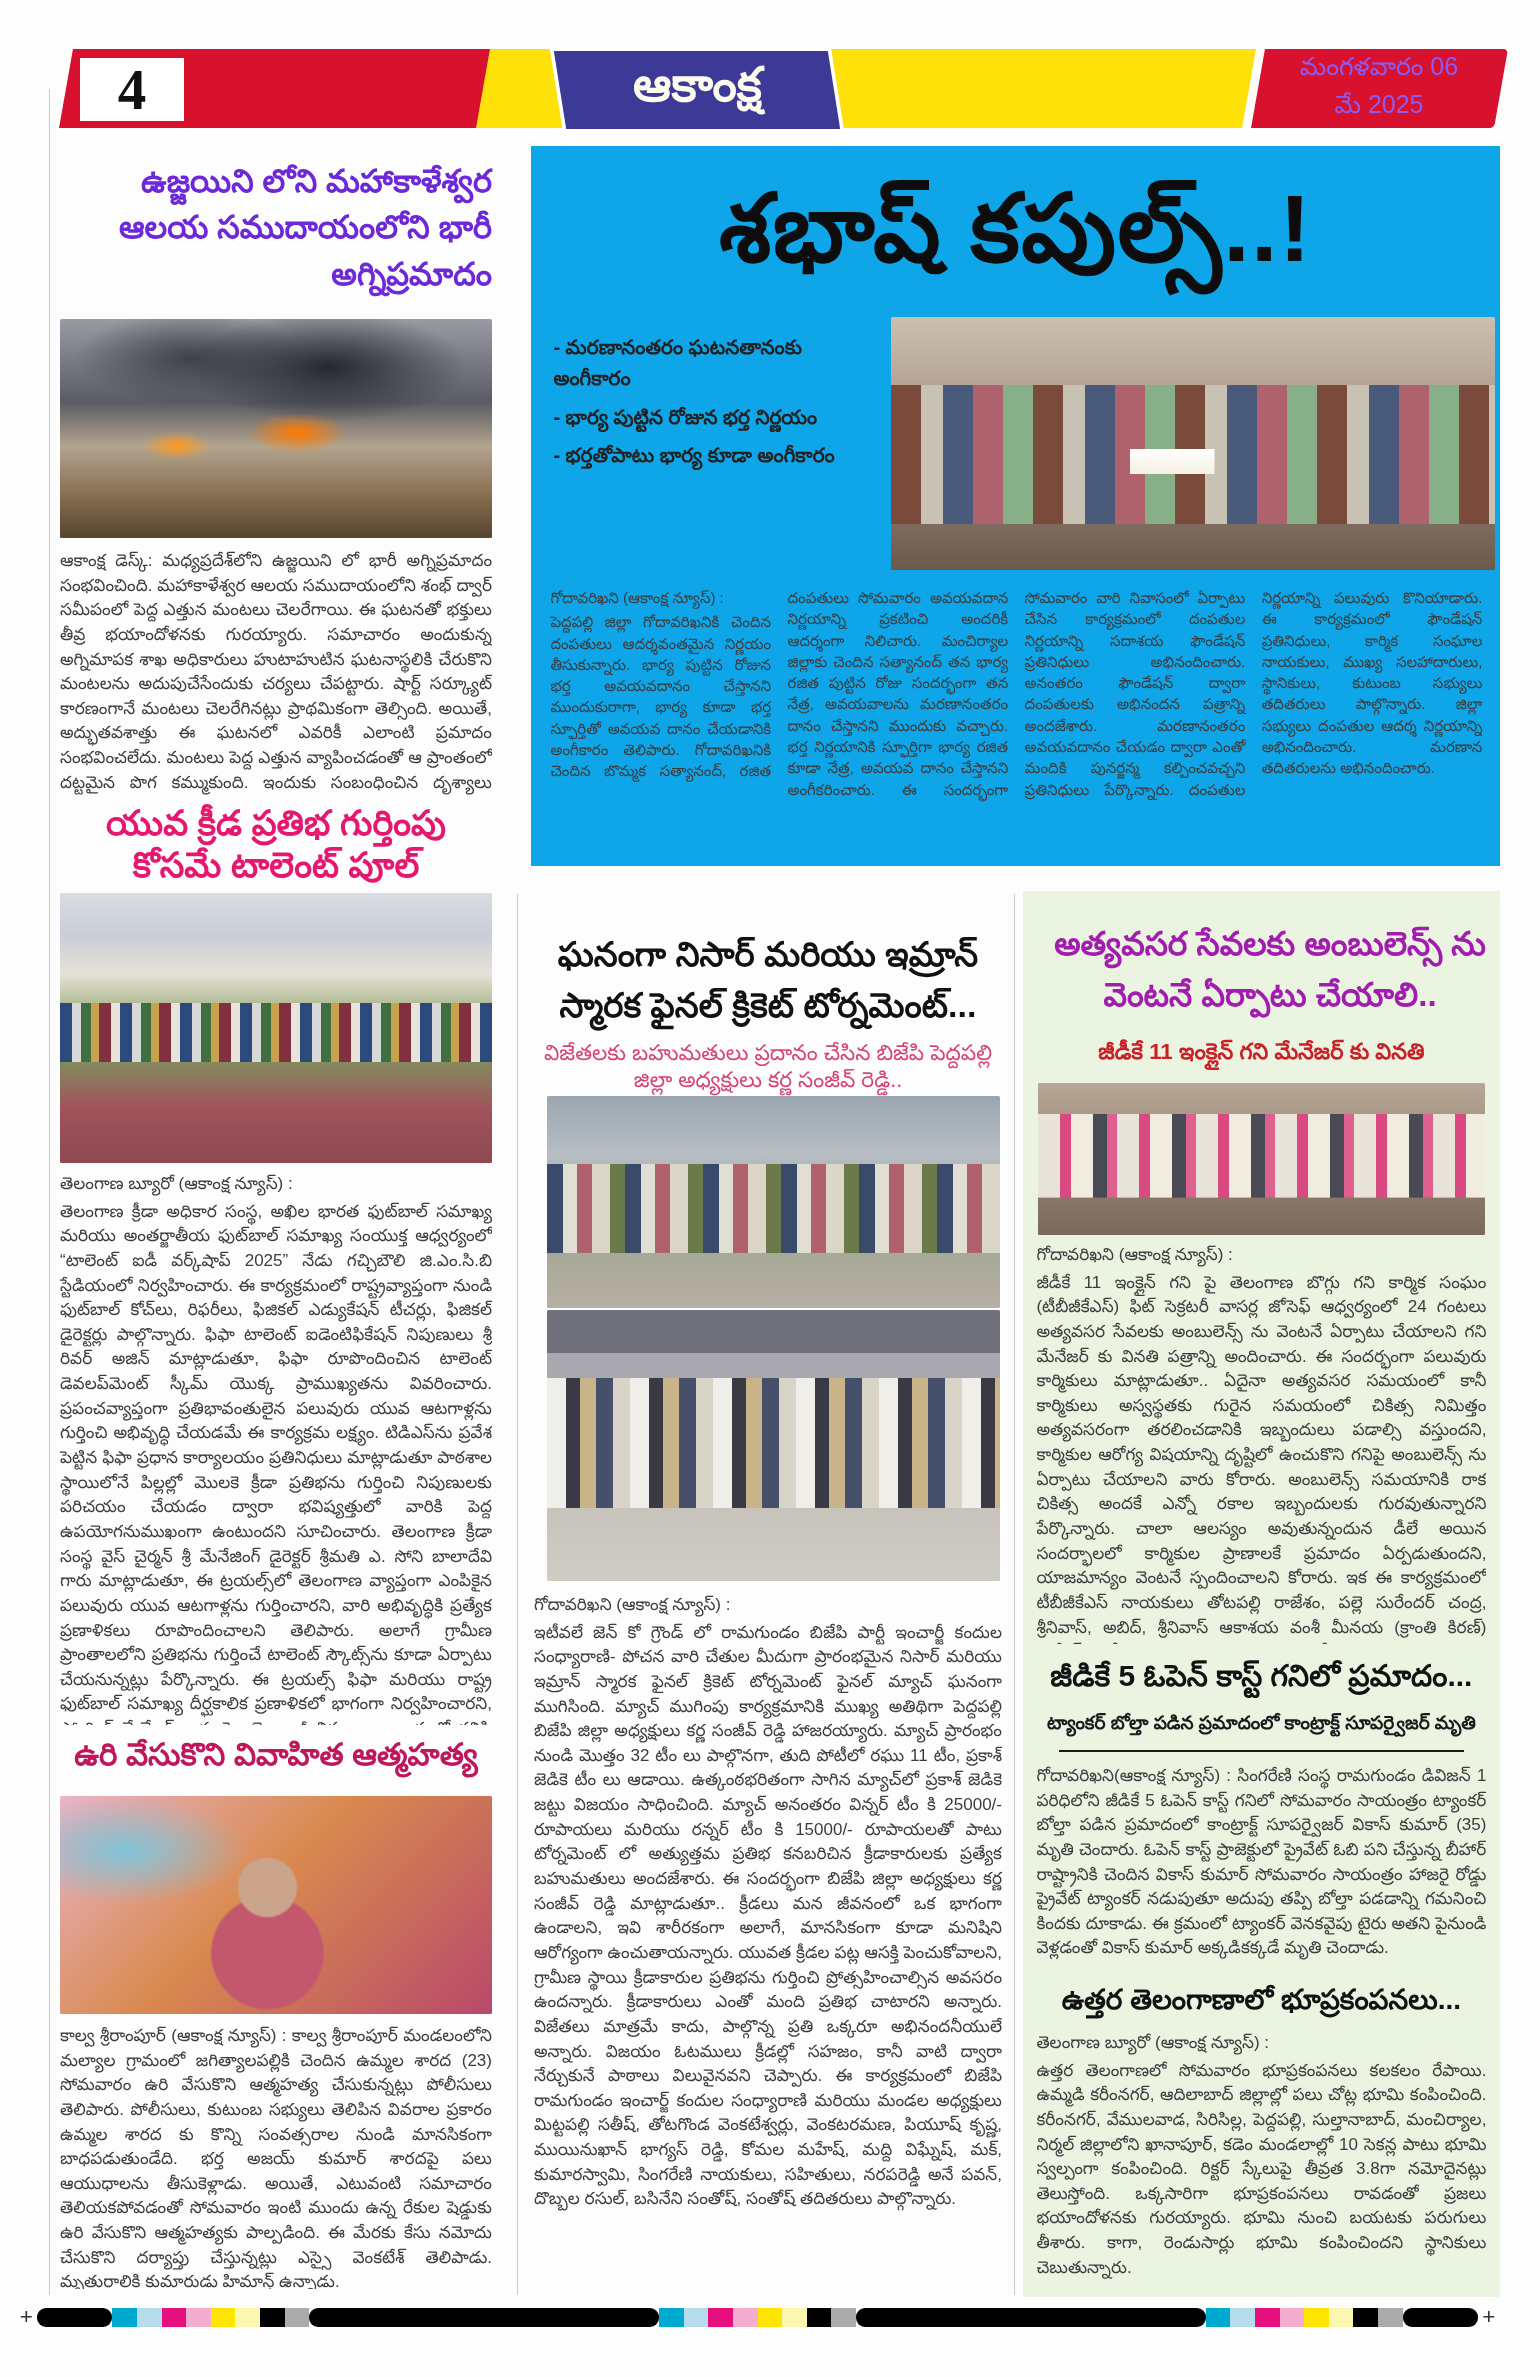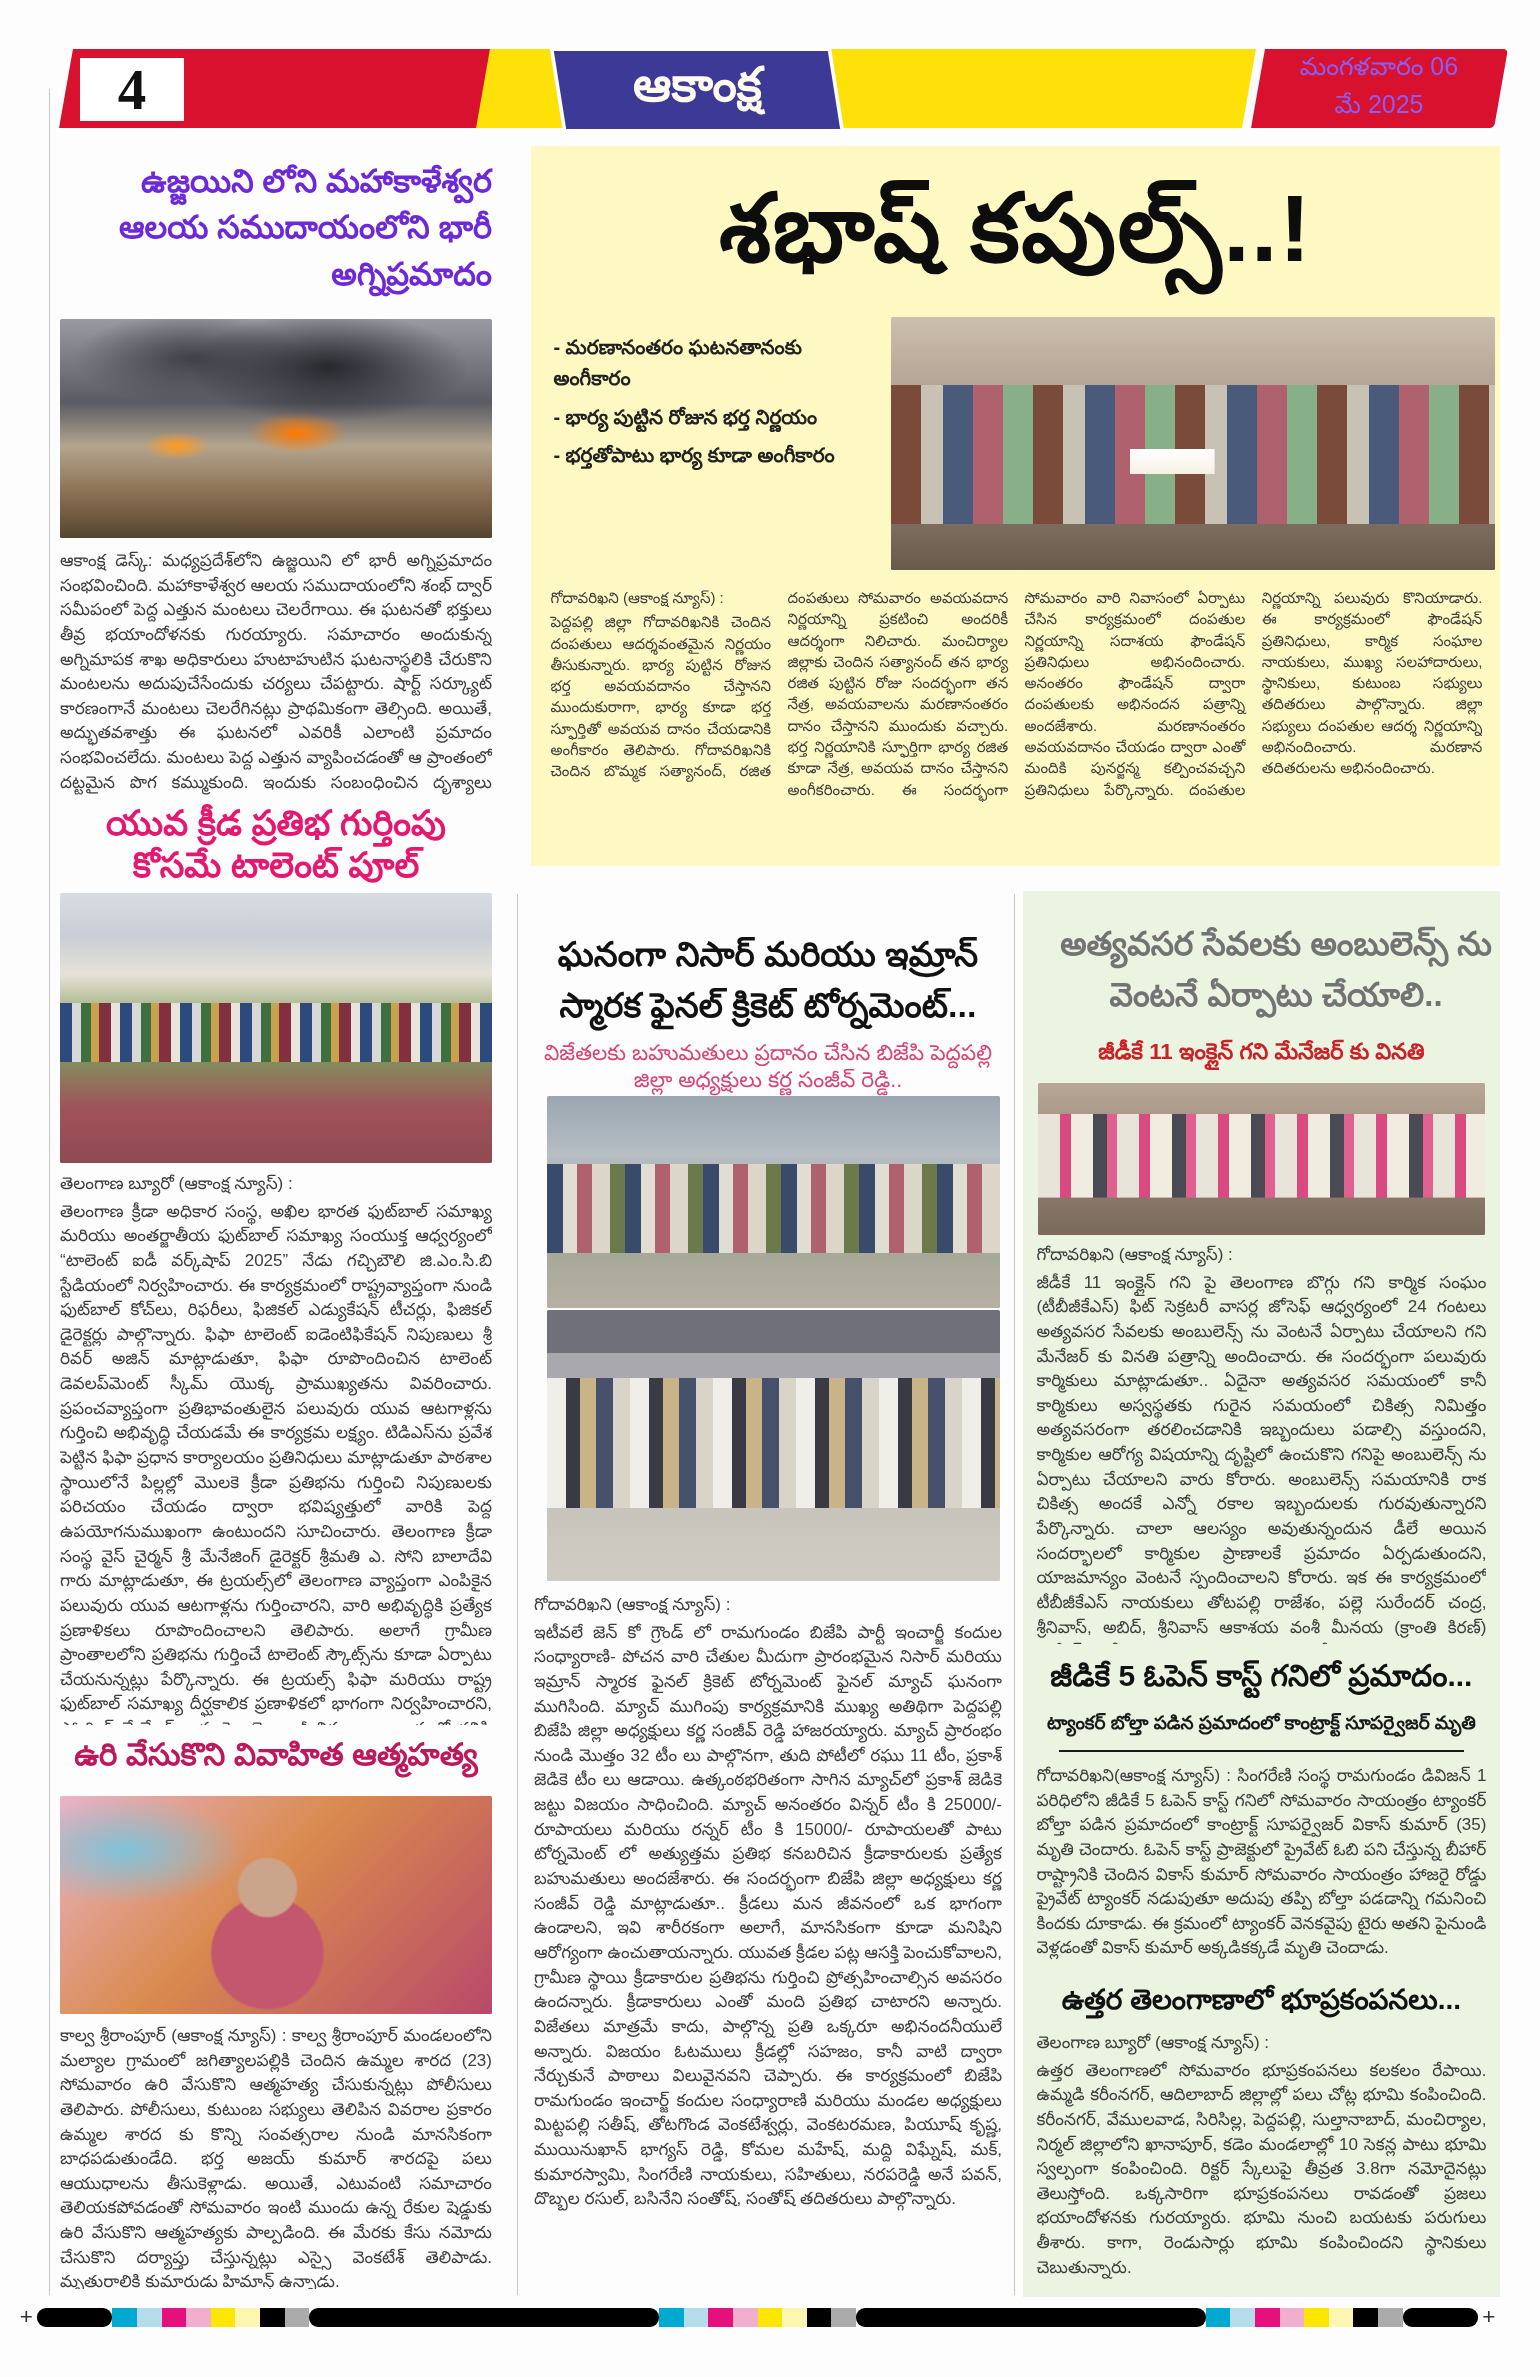--- a/index.html
+++ b/index.html
@@ -7,21 +7,21 @@
         font-family:"Liberation Sans","DejaVu Sans",sans-serif;overflow:hidden;}
   .abs{position:absolute;}
   .skew{transform:skewX(-10deg);}
   .hdr-text{color:#8b5cf6;font-weight:normal;text-align:center;}
   .headline{font-weight:bold;color:#151515;text-align:center;}
   .body-text{color:#3c3c3c;text-align:justify;line-height:1.45;overflow:hidden;}
   .dateline{display:block;margin-bottom:3px;}
   .photo{border-radius:1.5px;overflow:hidden;}
   .rule-v{width:0.7px;background:#c9c9c9;}
   .rule-h{height:2.2px;background:#1a1a1a;}
-  .pinkbox{background:#fef9c3;}
+  .pinkbox{background:#0ea5e9;}
   .greenbox{background:#ebf3e1;}
   .cols4{column-count:4;column-gap:16.4px;}
   .cal-strip{display:flex;align-items:center;overflow:hidden;}
   .cal-bar{display:inline-block;height:19.4px;background:#000;border-radius:9px;flex:0 0 auto;}
   .cal-swatch{display:inline-block;width:24.6px;height:19.4px;flex:0 0 auto;}
   .cal-cross{display:inline-block;width:22.4px;color:#333;font-size:22.4px;line-height:19.4px;
              text-align:center;flex:0 0 auto;font-weight:normal;}
 </style>
 </head>
 <body>
@@ -117,21 +117,21 @@
          repeating-linear-gradient(90deg,#f0eee8 0 19.4px,#3a3a44 19.4px 33px,#c8b488 33px 49px,#46506a 49px 66px,#d8d4c8 66px 83px) 0 48%/100% 48% no-repeat,
          linear-gradient(180deg,#70707a 0%,#70707a 16%,#a8a8ae 16%,#a8a8ae 38%,#bdb9b2 38%,#cfccc4 100%);"></div>
 
   <div class="abs body-text" style="left:534px;top:1593px;width:468px;height:699px;font-size:17px;">
     <span class="dateline">గోదావరిఖని (ఆకాంక్ష న్యూస్)  :</span>
     <span>ఇటీవలే జెన్ కో గ్రౌండ్ లో రామగుండం బిజేపి పార్టీ ఇంచార్జీ కందుల సంధ్యారాణి- పోచన వారి చేతుల మీదుగా ప్రారంభమైన నిసార్ మరియు ఇమ్రాన్ స్మారక ఫైనల్ క్రికెట్ టోర్నమెంట్ ఫైనల్ మ్యాచ్ ఘనంగా ముగిసింది. మ్యాచ్ ముగింపు కార్యక్రమానికి ముఖ్య అతిథిగా పెద్దపల్లి బిజేపి జిల్లా అధ్యక్షులు కర్ణ సంజీవ్ రెడ్డి హాజరయ్యారు. మ్యాచ్ ప్రారంభం నుండి మొత్తం 32 టీం లు పాల్గొనగా, తుది పోటీలో రఘు 11 టీం, ప్రకాశ్ జెడికె టీం లు ఆడాయి. ఉత్కంఠభరితంగా సాగిన మ్యాచ్‌లో ప్రకాశ్ జెడికె జట్టు విజయం సాధించింది. మ్యాచ్ అనంతరం విన్నర్ టీం కి 25000/- రూపాయలు మరియు రన్నర్ టీం కి 15000/- రూపాయలతో పాటు టోర్నమెంట్ లో అత్యుత్తమ ప్రతిభ కనబరిచిన క్రీడాకారులకు ప్రత్యేక బహుమతులు అందజేశారు. ఈ సందర్భంగా బిజేపి జిల్లా అధ్యక్షులు కర్ణ సంజీవ్ రెడ్డి మాట్లాడుతూ.. క్రీడలు మన జీవనంలో ఒక భాగంగా ఉండాలని, ఇవి శారీరకంగా అలాగే, మానసికంగా కూడా మనిషిని ఆరోగ్యంగా ఉంచుతాయన్నారు. యువత క్రీడల పట్ల ఆసక్తి పెంచుకోవాలని, గ్రామీణ స్థాయి క్రీడాకారుల ప్రతిభను గుర్తించి ప్రోత్సహించాల్సిన అవసరం ఉందన్నారు. క్రీడాకారులు ఎంతో మంది ప్రతిభ చాటారని అన్నారు. విజేతలు మాత్రమే కాదు, పాల్గొన్న ప్రతి ఒక్కరూ అభినందనీయులే అన్నారు. విజయం ఓటములు క్రీడల్లో సహజం, కానీ వాటి ద్వారా నేర్చుకునే పాఠాలు విలువైనవని చెప్పారు. ఈ కార్యక్రమంలో బిజేపి రామగుండం ఇంచార్జ్ కందుల సంధ్యారాణి మరియు మండల అధ్యక్షులు మిట్టపల్లి సతీష్, తోటగొండ వెంకటేశ్వర్లు, వెంకటరమణ, పియూష్ కృష్ణ, ముయినుఖాన్ భాగ్యస్ రెడ్డి, కోమల మహేష్, మద్ది విఘ్నేష్, మక్, కుమారస్వామి, సింగరేణి నాయకులు, సహితులు, నరపరెడ్డి అనే పవన్, దొబ్బల రసుల్, బసినేని సంతోష్, సంతోష్ తదితరులు పాల్గొన్నారు.</span>
   </div>
 
   <div class="abs greenbox" style="left:1023px;top:891px;width:477px;height:1406px;">
 
-    <div class="abs headline" style="left:28px;top:27px;width:450px;height:112px;font-size:33px;line-height:1.55;color:#737373;">అత్యవసర సేవలకు అంబులెన్స్ ను వెంటనే ఏర్పాటు చేయాలి..</div>
+    <div class="abs headline" style="left:22px;top:27px;width:450px;height:112px;font-size:33px;line-height:1.55;color:#a21caf;">అత్యవసర సేవలకు అంబులెన్స్ ను వెంటనే ఏర్పాటు చేయాలి..</div>
 
     <div class="abs headline" style="left:13.4px;top:148px;width:450px;height:33px;font-size:22.4px;font-weight:bold;color:#c92127;">జీడీకే 11 ఇంక్లైన్ గని మేనేజర్ కు వినతి</div>
 
     <div class="abs photo" style="left:15px;top:192px;width:447px;height:152px;background:
            repeating-linear-gradient(90deg,#e8e4da 0 22.4px,#d84a80 22.4px 33px,#f0ece0 33px 55px,#4a4a54 55px 69px,#e06090 69px 79px) 0 45%/100% 55% no-repeat,
            linear-gradient(180deg,#b8a696 0%,#9a8878 45%,#7a6a5c 100%);"></div>
 
     <div class="abs body-text" style="left:13.4px;top:352px;width:450px;height:401px;font-size:17px;">
       <span class="dateline">గోదావరిఖని (ఆకాంక్ష న్యూస్)  :</span>
       <span>జీడీకే 11 ఇంక్లైన్ గని పై తెలంగాణ బొగ్గు గని కార్మిక సంఘం (టీబీజీకేఎస్) ఫిట్ సెక్రటరీ వాసర్ల జోసెఫ్ ఆధ్వర్యంలో  24 గంటలు అత్యవసర సేవలకు అంబులెన్స్ ను వెంటనే ఏర్పాటు చేయాలని గని మేనేజర్ కు వినతి పత్రాన్ని అందించారు. ఈ సందర్భంగా పలువురు కార్మికులు మాట్లాడుతూ.. ఏదైనా అత్యవసర సమయంలో కానీ కార్మికులు అస్వస్థతకు గురైన సమయంలో చికిత్స నిమిత్తం అత్యవసరంగా తరలించడానికి ఇబ్బందులు పడాల్సి వస్తుందని, కార్మికుల ఆరోగ్య విషయాన్ని దృష్టిలో ఉంచుకొని గనిపై అంబులెన్స్ ను ఏర్పాటు చేయాలని వారు కోరారు. అంబులెన్స్ సమయానికి రాక చికిత్స అందకే ఎన్నో రకాల ఇబ్బందులకు గురవుతున్నారని పేర్కొన్నారు. చాలా ఆలస్యం అవుతున్నందున డీలే అయిన సందర్భాలలో కార్మికుల ప్రాణాలకే ప్రమాదం ఏర్పడుతుందని, యాజమాన్యం వెంటనే స్పందించాలని కోరారు. ఇక ఈ కార్యక్రమంలో టీబీజీకేఎస్ నాయకులు తోటపల్లి రాజేశం, పల్లె సురేందర్ చంద్ర, శ్రీనివాస్, అబిద్, శ్రీనివాస్ ఆకాశయ వంశీ మీనయ (క్రాంతి కిరణ్) మహేష్ లతో పాటు కార్మికులు అధిక సంఖ్యలో పాల్గొన్నారు.</span>

